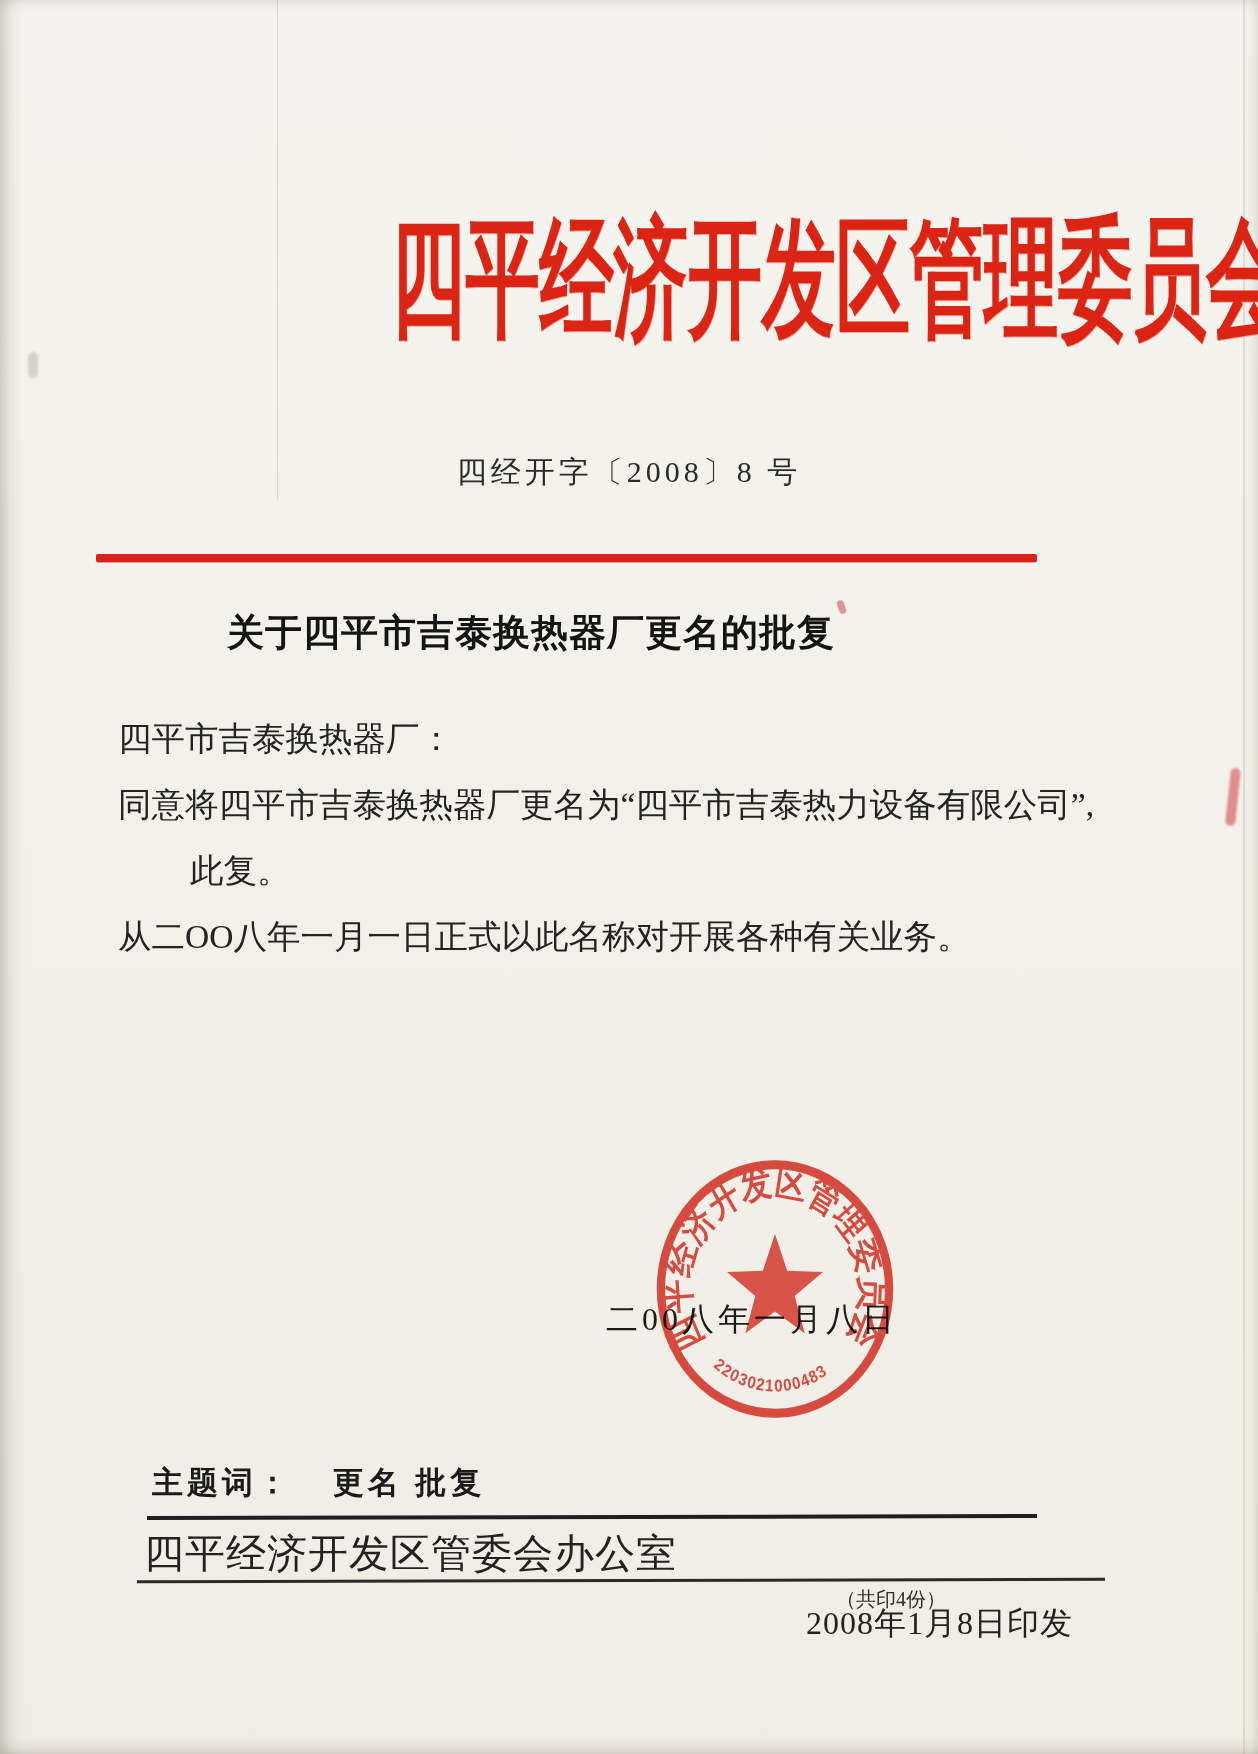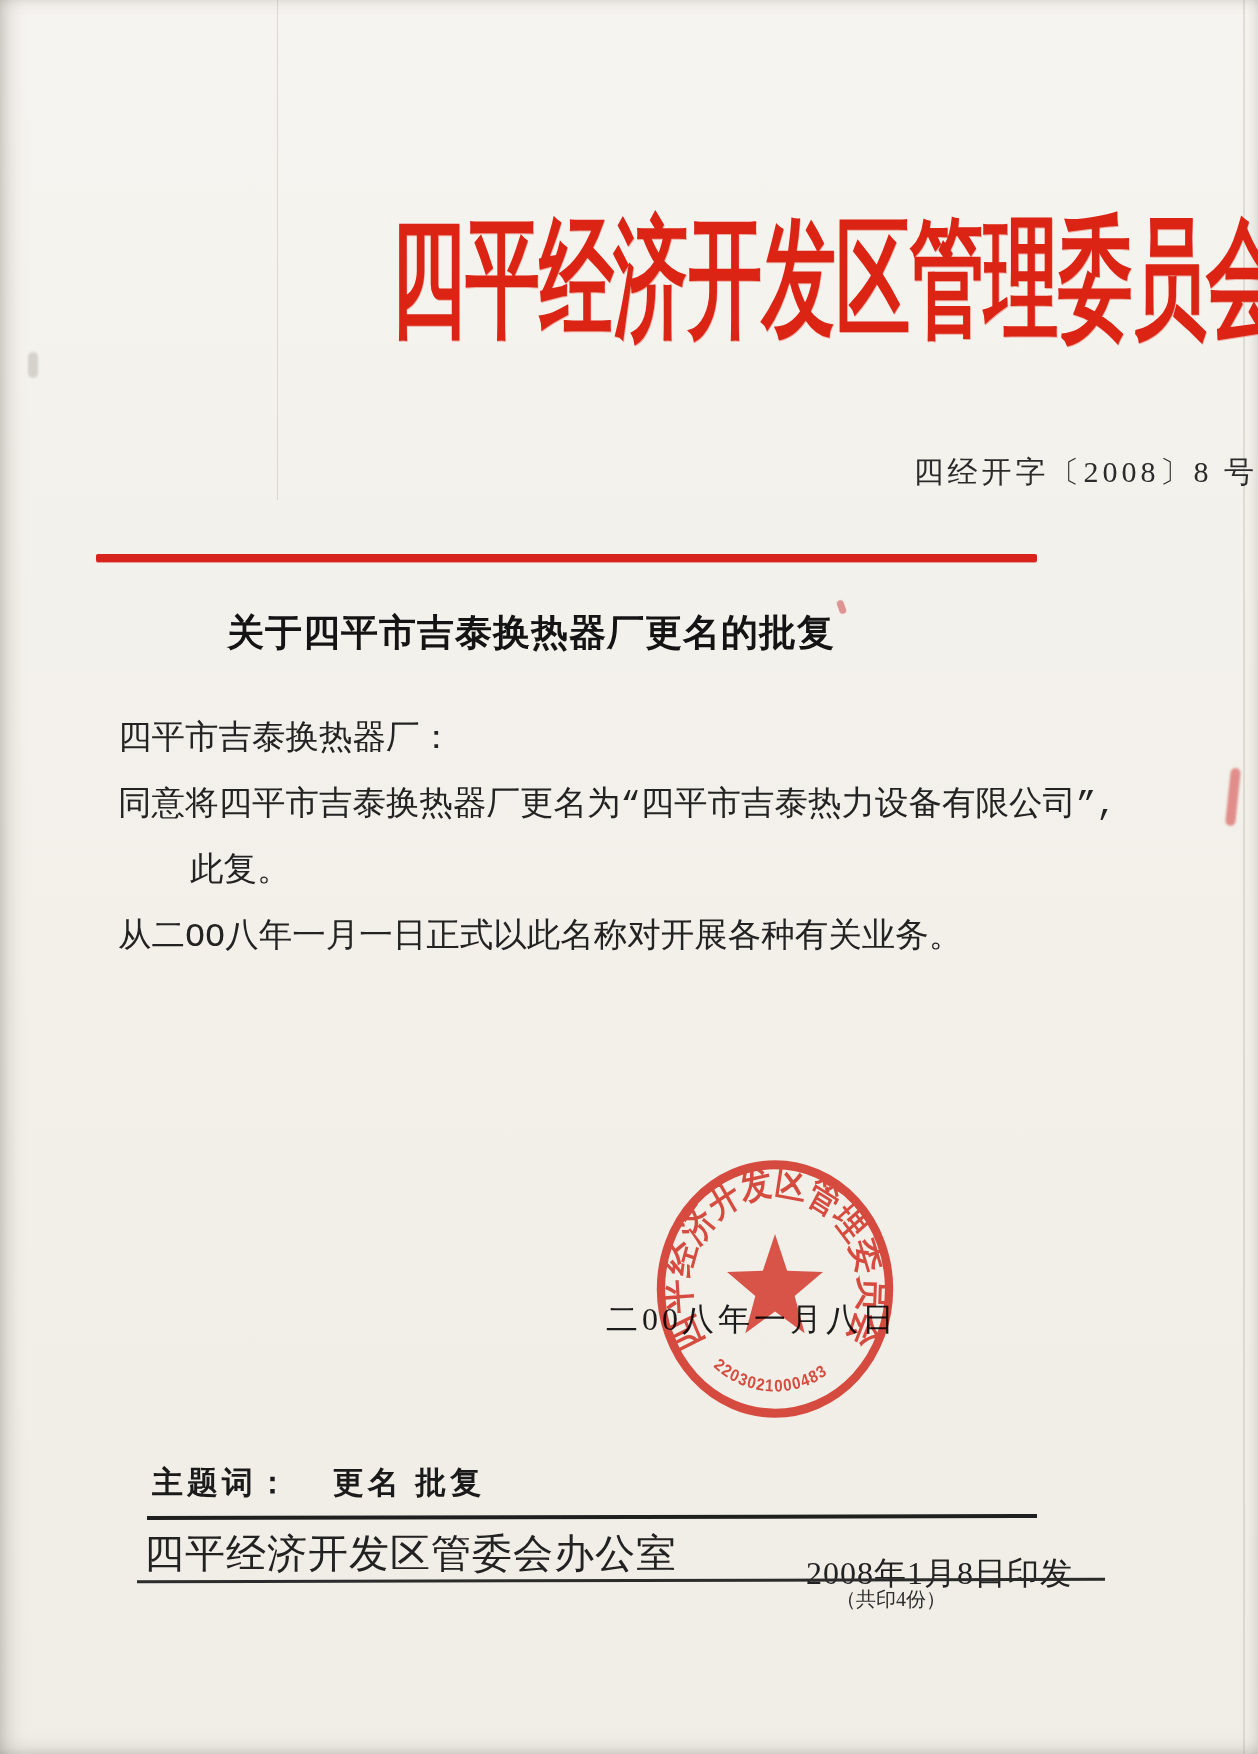--- a/index.html
+++ b/index.html
@@ -16,39 +16,39 @@
   }
   .abs{position:absolute;}
   
   .org-title-wrap{top:212px;left:0;width:1258px;text-align:center;white-space:nowrap;}
   .org-title{
     display:inline-block;font-size:130px;font-weight:bold;line-height:134px;
     color:#dc2415;transform:scaleX(0.57);transform-origin:50% 50%;
     font-family:"Liberation Serif","DejaVu Serif",serif;
     text-shadow:1px 1px 0 rgba(220,36,21,.35);
   }
-  .doc-number{top:452px;left:0;width:1258px;text-align:right;font-size:30px;letter-spacing:4px;color:#2b2b2b;}
+  .doc-number{top:452px;left:0;width:1258px;text-align:center;font-size:30px;letter-spacing:4px;color:#2b2b2b;}
   .red-rule{top:554px;left:96px;width:941px;height:8px;background:#d7231b;border-radius:2px;box-shadow:0 1px 0 rgba(215,35,27,.4);}
   .doc-title{top:608px;left:0;width:1062px;text-align:center;font-size:37px;font-weight:bold;letter-spacing:1px;color:#141414;font-family:"Liberation Sans","DejaVu Sans",sans-serif;}
   
   .body-block{top:706px;left:118px;width:990px;font-size:33.5px;line-height:66px;color:#232323;}
-  .body-line{white-space:nowrap;font-family:Liberation Mono, monospace;}
+  .body-line{white-space:nowrap;}
   .indent{text-indent:2.15em;}
   
   .date-line{top:1298px;left:606px;font-size:32px;letter-spacing:4px;color:#1c1c1c;z-index:2;}
   
   .stamp{top:1154px;left:651px;width:248px;height:270px;opacity:.88;mix-blend-mode:multiply;z-index:3;}
   .stamp svg{width:100%;height:100%;}
   
   .subject-line{top:1462px;left:152px;font-size:31px;font-weight:bold;letter-spacing:4px;color:#1a1a1a;font-family:"Liberation Sans","DejaVu Sans",sans-serif;white-space:nowrap;}
   .kw1{margin-left:28px;}
   .kw2{}
   .rule1{top:1515px;left:147px;width:890px;height:4px;background:#1f1f1f;transform:rotate(-0.12deg);}
   .office-name{top:1526px;left:144px;font-size:40px;letter-spacing:1px;color:#222;white-space:nowrap;}
-  .print-date{top:1552px;left:806px;font-size:32px;letter-spacing:1px;color:#222;white-space:nowrap;}
+  .print-date{top:1602px;left:806px;font-size:32px;letter-spacing:1px;color:#222;white-space:nowrap;}
   .rule2{top:1579px;left:137px;width:968px;height:3px;background:#2b2b2b;transform:rotate(-0.15deg);}
   .copies-note{top:1586px;left:836px;font-size:20px;color:#2e2e2e;white-space:nowrap;}
   
   .crease-v{top:0;left:277px;width:1px;height:500px;background:rgba(150,145,138,.28);}
   .edge-line{top:0;left:1243px;width:2px;height:1754px;background:rgba(150,140,128,.22);}
   .red-smudge-1{top:768px;left:1228px;width:10px;height:58px;background:rgba(210,60,60,.55);border-radius:6px;transform:rotate(6deg);filter:blur(1px);}
   .red-smudge-2{top:600px;left:838px;width:7px;height:14px;background:rgba(200,55,60,.5);border-radius:4px;transform:rotate(-20deg);filter:blur(.5px);}
   .smudge-left{top:352px;left:28px;width:10px;height:26px;background:rgba(120,115,108,.25);border-radius:5px;filter:blur(1px);}
 </style>
 </head>

